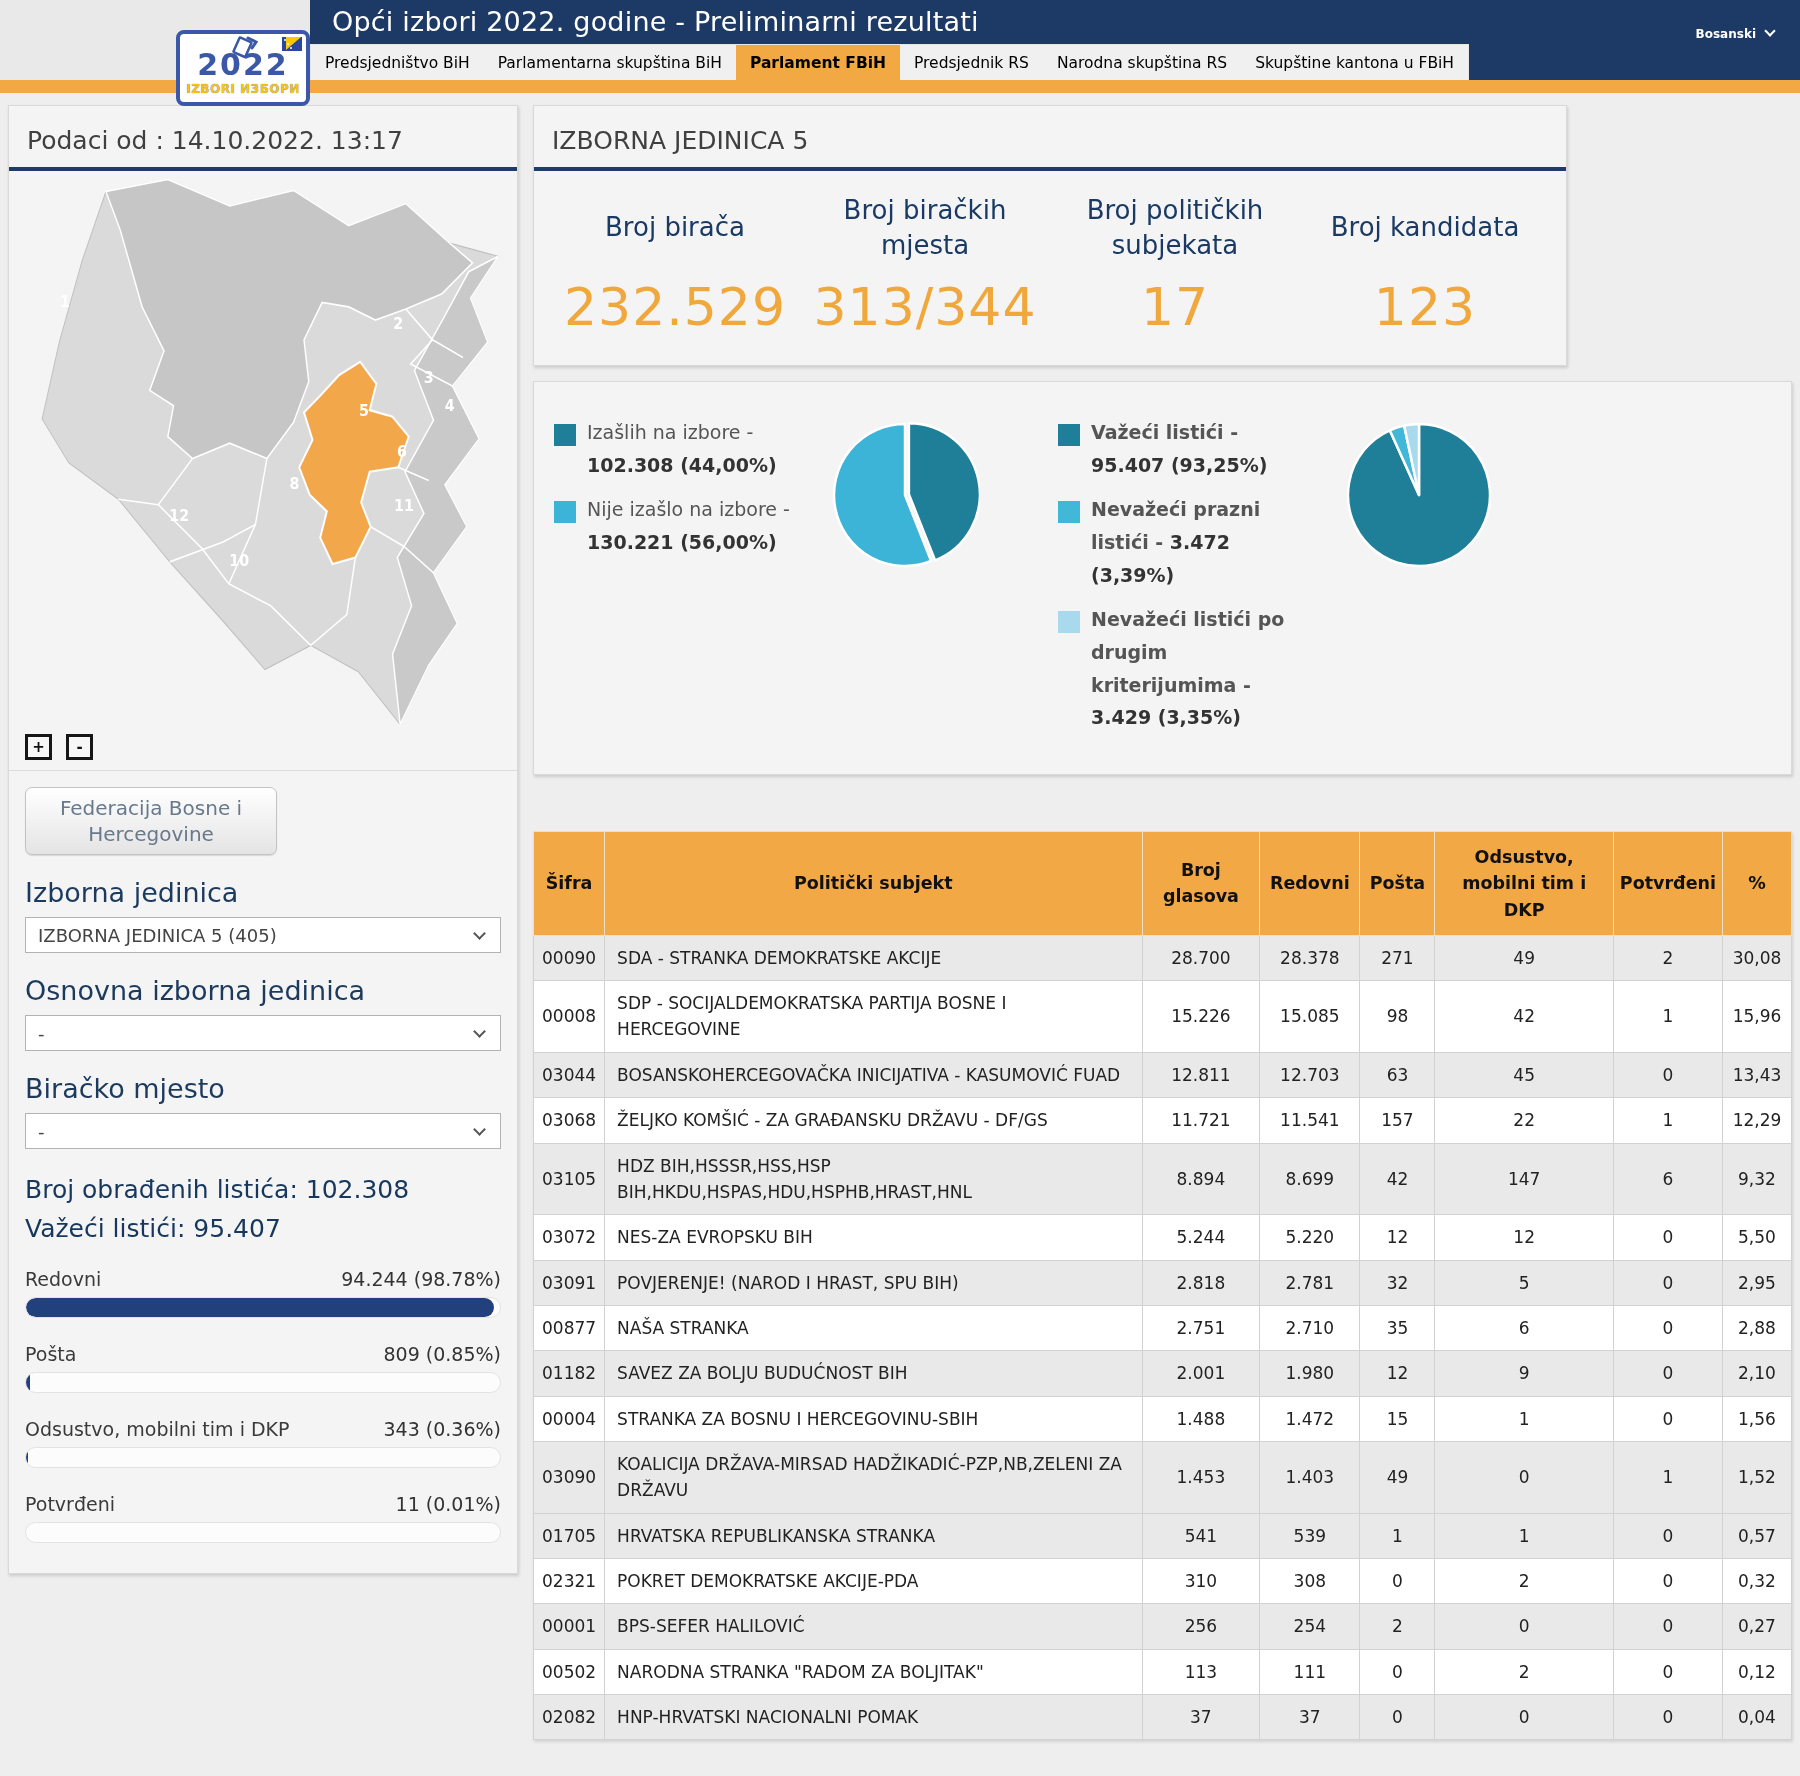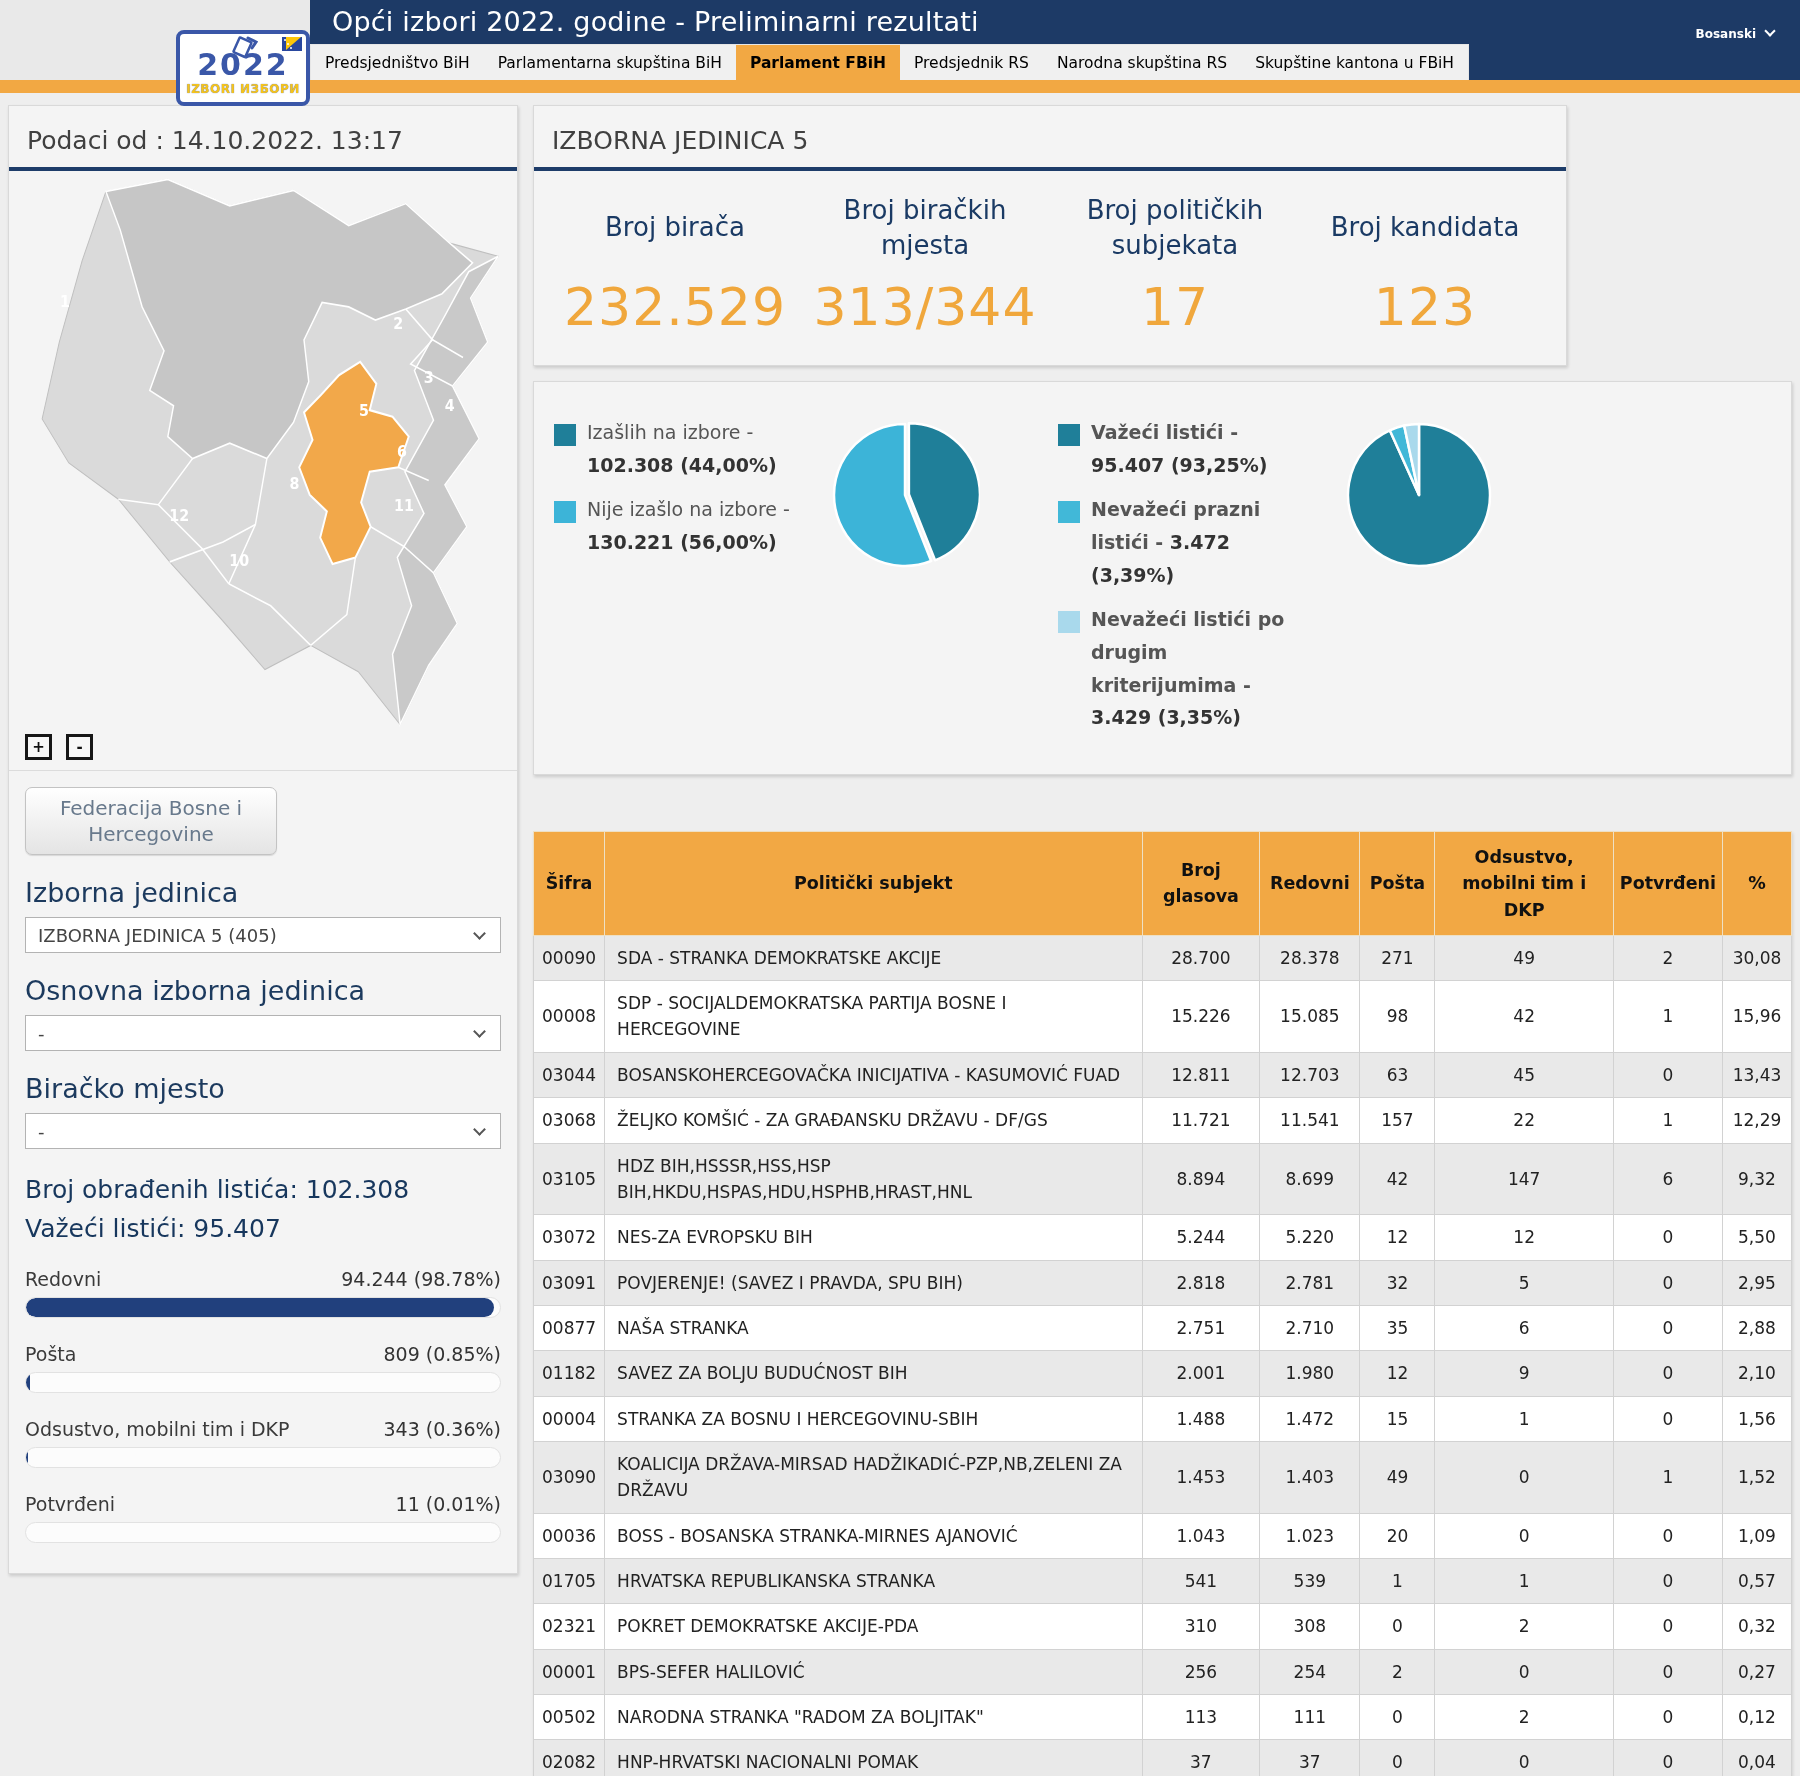--- a/index.html
+++ b/index.html
@@ -384,21 +384,21 @@
             <td class="c1">NES-ZA EVROPSKU BIH</td>
             <td class="c2">5.244</td>
             <td class="c3">5.220</td>
             <td class="c4">12</td>
             <td class="c5">12</td>
             <td class="c6">0</td>
             <td class="c7">5,50</td>
           </tr>
           <tr class="odd">
             <td class="c0">03091</td>
-            <td class="c1">POVJERENJE! (SAVEZ I PRAVDA, SPU BIH)</td>
+            <td class="c1">POVJERENJE! (NAROD I HRAST, SPU BIH)</td>
             <td class="c2">2.818</td>
             <td class="c3">2.781</td>
             <td class="c4">32</td>
             <td class="c5">5</td>
             <td class="c6">0</td>
             <td class="c7">2,95</td>
           </tr>
           <tr>
             <td class="c0">00877</td>
             <td class="c1">NAŠA STRANKA</td>
@@ -432,30 +432,20 @@
           <tr class="odd">
             <td class="c0">03090</td>
             <td class="c1">KOALICIJA DRŽAVA-MIRSAD HADŽIKADIĆ-PZP,NB,ZELENI ZA DRŽAVU</td>
             <td class="c2">1.453</td>
             <td class="c3">1.403</td>
             <td class="c4">49</td>
             <td class="c5">0</td>
             <td class="c6">1</td>
             <td class="c7">1,52</td>
           </tr>
-          <tr>
-            <td class="c0">00036</td>
-            <td class="c1">BOSS - BOSANSKA STRANKA-MIRNES AJANOVIĆ</td>
-            <td class="c2">1.043</td>
-            <td class="c3">1.023</td>
-            <td class="c4">20</td>
-            <td class="c5">0</td>
-            <td class="c6">0</td>
-            <td class="c7">1,09</td>
-          </tr>
           <tr class="odd">
             <td class="c0">01705</td>
             <td class="c1">HRVATSKA REPUBLIKANSKA STRANKA</td>
             <td class="c2">541</td>
             <td class="c3">539</td>
             <td class="c4">1</td>
             <td class="c5">1</td>
             <td class="c6">0</td>
             <td class="c7">0,57</td>
           </tr>

